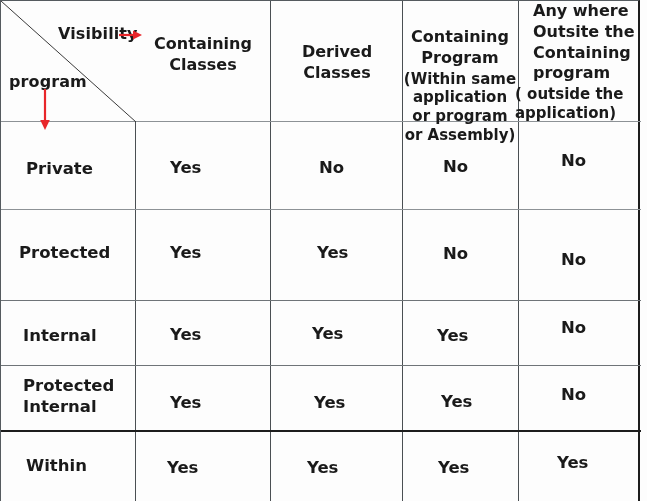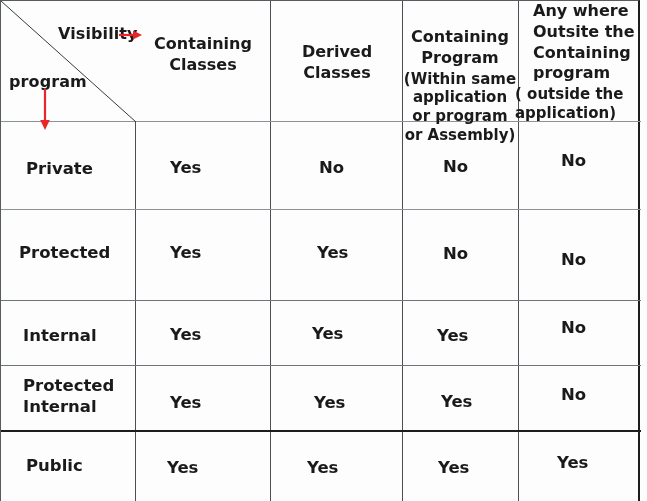--- a/index.html
+++ b/index.html
@@ -218,20 +218,20 @@
     <div class="cell" style="left:436px; top:325px;">Yes</div>
     <div class="cell" style="left:560px; top:317px;">No</div>
 
     <div class="rowlabel" style="left:22px; top:374px;">Protected
 Internal</div>
     <div class="cell" style="left:169px; top:392px;">Yes</div>
     <div class="cell" style="left:313px; top:392px;">Yes</div>
     <div class="cell" style="left:440px; top:391px;">Yes</div>
     <div class="cell" style="left:560px; top:384px;">No</div>
 
-    <div class="rowlabel" style="left:25px; top:454px;">Public</div>
+    <div class="rowlabel" style="left:25px; top:454px;">Within</div>
     <div class="cell" style="left:166px; top:457px;">Yes</div>
     <div class="cell" style="left:306px; top:457px;">Yes</div>
     <div class="cell" style="left:437px; top:457px;">Yes</div>
     <div class="cell" style="left:556px; top:452px;">Yes</div>
 
   </div>
 </div>
 
 </body></html>

